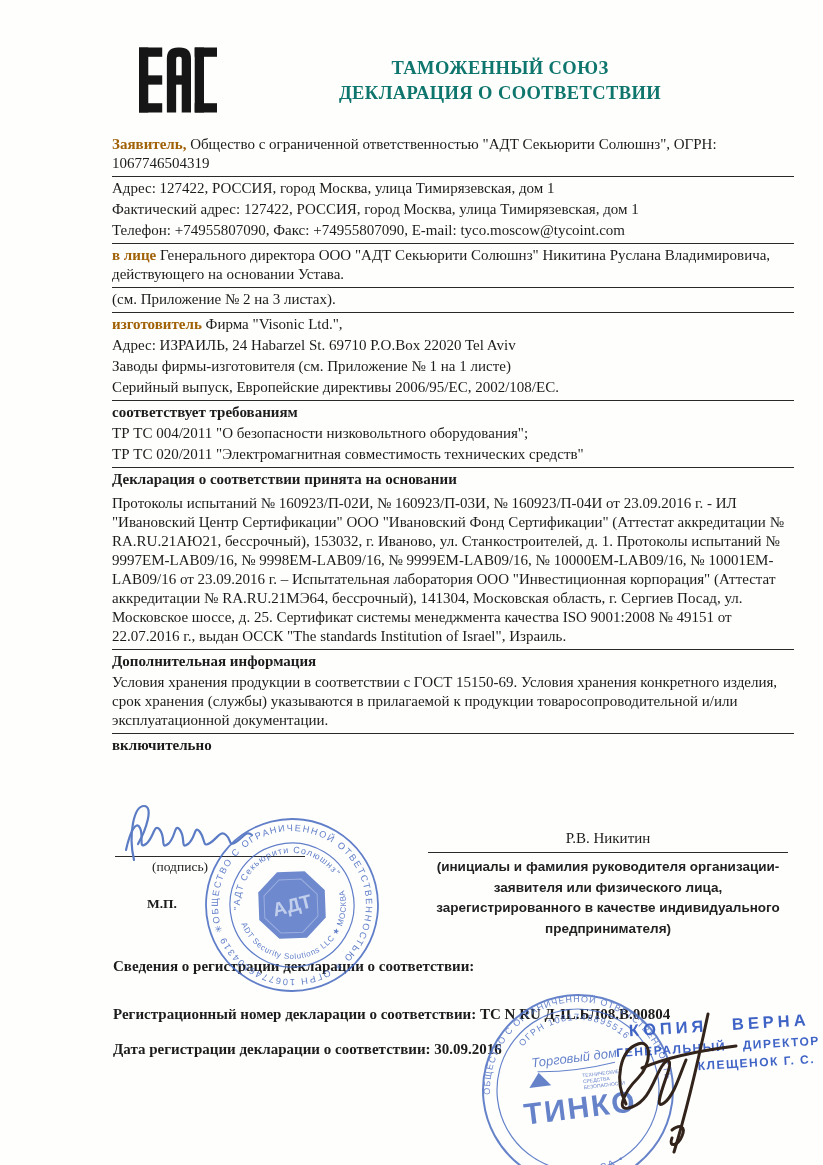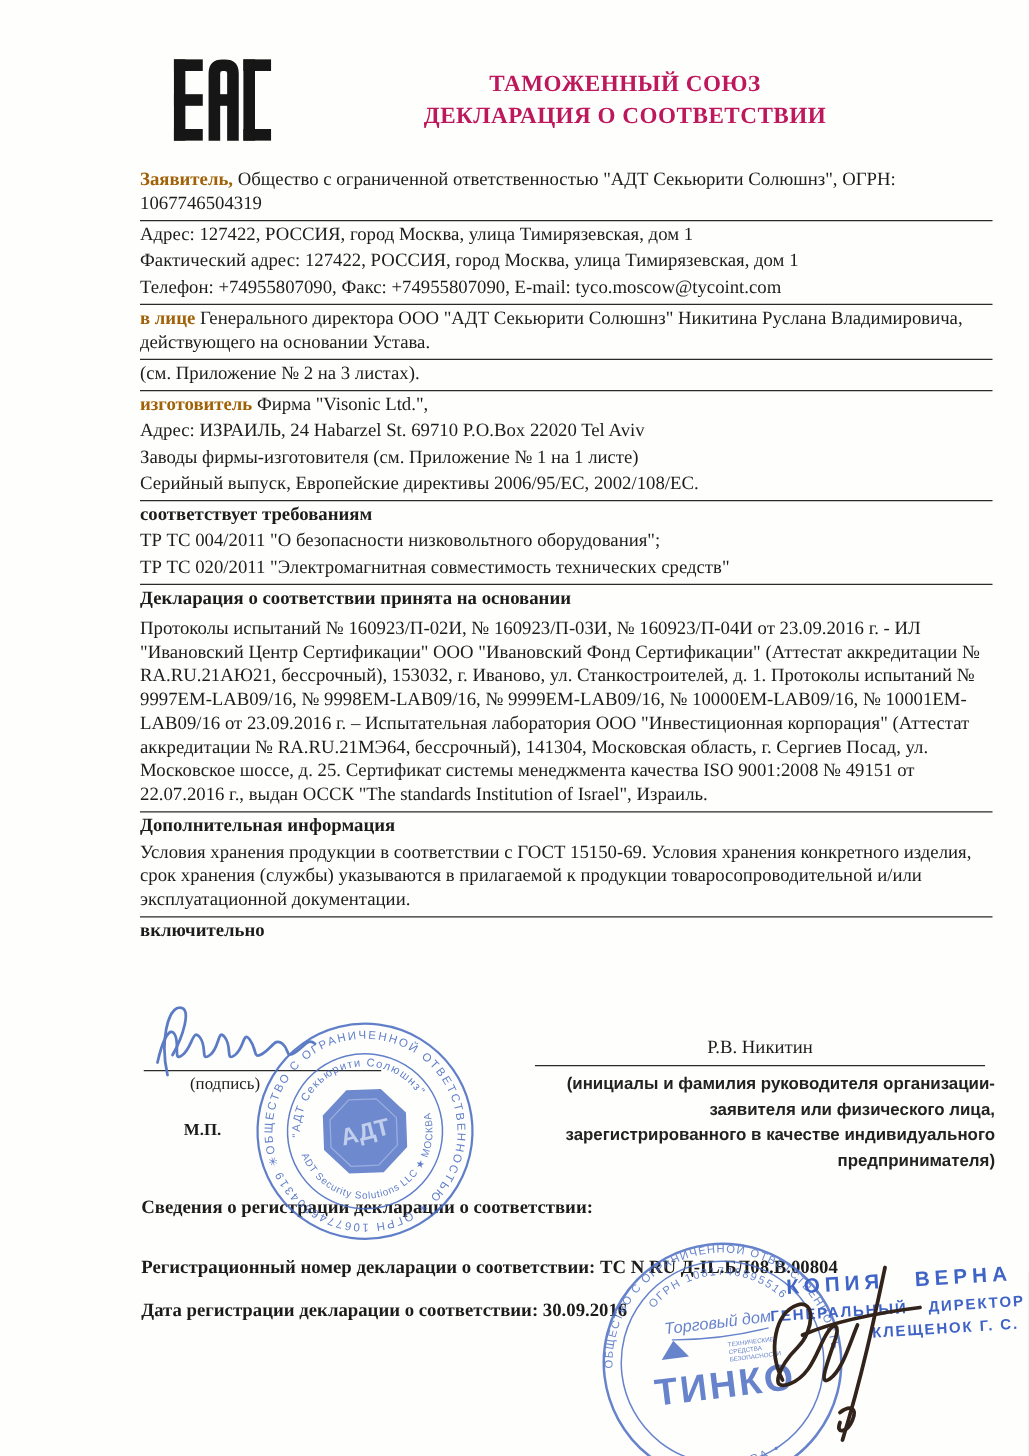--- a/index.html
+++ b/index.html
@@ -5,35 +5,35 @@
   html,body{margin:0;padding:0;background:#e8e8e8;}
   .page{
     position:relative;width:823px;height:1165px;margin:0 auto;
     background:#fefefd;overflow:hidden;
     font-family:"Liberation Serif","DejaVu Serif",serif;
     color:#1c1c1c;
   }
   
   .eac{position:absolute;left:139px;top:46px;width:78px;height:68px;}
   .title{position:absolute;left:230px;top:56px;width:540px;text-align:center;
-    font-weight:bold;font-size:18.5px;line-height:25px;letter-spacing:.4px;color:#be185d;}
+    font-weight:bold;font-size:18.5px;line-height:25px;letter-spacing:.4px;color:#0f766e;}
   
   .body{position:absolute;left:112px;top:134px;width:682px;font-size:15px;line-height:19px;}
   .body p{margin:0;padding:1px 0;}
   .rule{border:0;border-top:1.3px solid #2a2a2a;margin:2px 0 1px 0;height:0;}
   b{color:#a16207;}
   .just{text-align:justify;text-align-last:justify;font-weight:bold;}
   .boldline{font-weight:bold;}
   
   .sig-line-left{position:absolute;left:115px;top:856px;width:190px;border-top:1.2px solid #2a2a2a;}
   .sig-caption-left{position:absolute;left:152px;top:859px;font-size:13.5px;}
   .mp{position:absolute;left:147px;top:896px;font-size:13.5px;font-weight:bold;}
   .head-name{position:absolute;left:430px;top:830px;width:356px;text-align:center;font-size:15px;}
   .sig-line-right{position:absolute;left:428px;top:852px;width:360px;border-top:1.2px solid #2a2a2a;}
-  .head-caption{position:absolute;left:420px;top:857px;width:376px;text-align:right;
+  .head-caption{position:absolute;left:420px;top:857px;width:376px;text-align:center;
     font-family:"Liberation Sans","DejaVu Sans",sans-serif;font-size:13.5px;font-weight:600;
     line-height:20.5px;color:#222;}
   
   .reg-info{position:absolute;left:113px;top:958px;font-size:15px;font-weight:bold;}
   .reg-num{position:absolute;left:113px;top:1006px;font-size:15px;font-weight:bold;}
   .reg-date{position:absolute;left:113px;top:1041px;font-size:15px;font-weight:bold;}
   
   .stamp-adt{position:absolute;left:202px;top:815px;width:180px;height:180px;opacity:.88;}
   .stamp-tinko{position:absolute;left:478px;top:990px;width:200px;height:200px;opacity:.85;}
   .sig-blue{position:absolute;left:120px;top:798px;width:170px;height:70px;}

